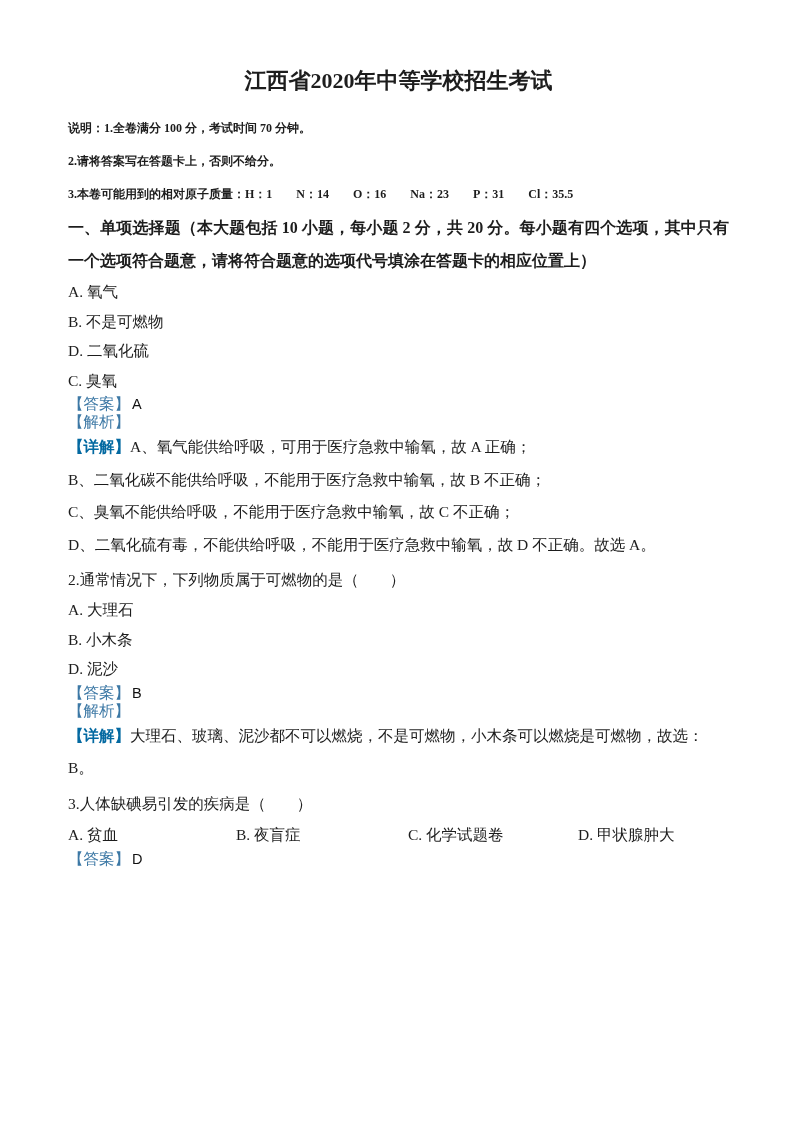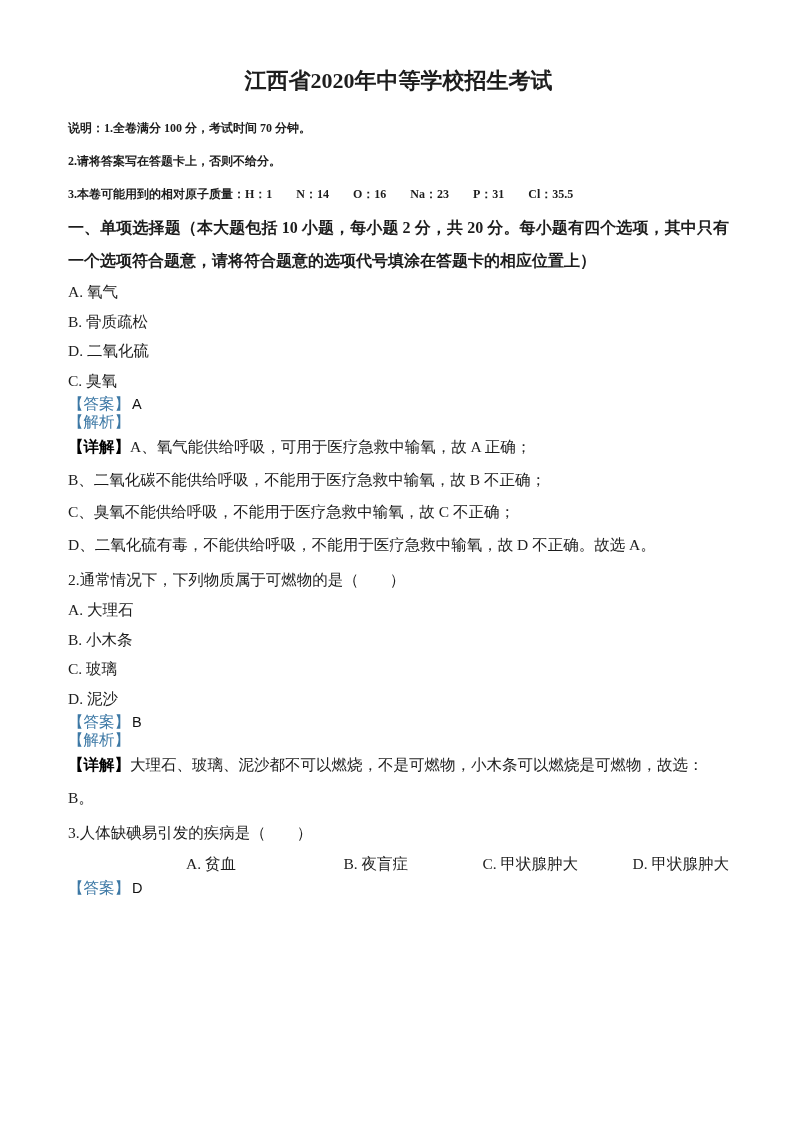--- a/index.html
+++ b/index.html
@@ -65,66 +65,65 @@
     font-size: 14.5px;
     color: #111111;
     padding-left: 2px;
   }
   .detail {
     margin: 0;
     line-height: 32.5px;
   }
   .detail-label {
     font-weight: bold;
-    color: #000000;
+    color: #0369a1;
   }
   .q-block-gap { margin-top: 4px; }
   .opt-row {
     display: grid;
     grid-template-columns: 168px 172px 170px auto;
     margin: 0;
     line-height: 31px;
   }
-  .opt-row span { display: block; text-align: right; }
+  .opt-row span { display: block; }
 </style>
 </head>
 <body>
 
 <div class="page">
 
   <h1 class="title">江西省2020年中等学校招生考试</h1>
 
   <p class="instr">说明：1.全卷满分 100 分，考试时间 70 分钟。</p>
   <p class="instr">2.请将答案写在答题卡上，否则不给分。</p>
   <p class="instr">3.本卷可能用到的相对原子质量：H：1　　N：14　　O：16　　Na：23　　P：31　　Cl：35.5</p>
 
   <p class="section-header">一、单项选择题（本大题包括 10 小题，每小题 2 分，共 20 分。每小题有四个选项，其中只有一个选项符合题意，请将符合题意的选项代号填涂在答题卡的相应位置上）</p>
 
   <p class="opt">A. 氧气</p>
-  <p class="opt">B. 骨质疏松</p>
+  <p class="opt">B. 不是可燃物</p>
   <p class="opt">D. 二氧化硫</p>
   <p class="opt">C. 臭氧</p>
   <p class="ans-line"><span class="marker">【答案】</span><span class="ans-letter">A</span></p>
   <p class="ana-line"><span class="marker">【解析】</span></p>
   <p class="detail"><span class="detail-label">【详解】</span><span>A、氧气能供给呼吸，可用于医疗急救中输氧，故 A 正确；</span></p>
   <p class="detail">B、二氧化碳不能供给呼吸，不能用于医疗急救中输氧，故 B 不正确；</p>
   <p class="detail">C、臭氧不能供给呼吸，不能用于医疗急救中输氧，故 C 不正确；</p>
   <p class="detail">D、二氧化硫有毒，不能供给呼吸，不能用于医疗急救中输氧，故 D 不正确。故选 A。</p>
 
   <p class="qtext q-block-gap">2.通常情况下，下列物质属于可燃物的是（　　）</p>
   <p class="opt">A. 大理石</p>
   <p class="opt">B. 小木条</p>
-  <p class="opt">C. 玻璃</p>
   <p class="opt">D. 泥沙</p>
   <p class="ans-line"><span class="marker">【答案】</span><span class="ans-letter">B</span></p>
   <p class="ana-line"><span class="marker">【解析】</span></p>
   <p class="detail"><span class="detail-label">【详解】</span><span>大理石、玻璃、泥沙都不可以燃烧，不是可燃物，小木条可以燃烧是可燃物，故选：B。</span></p>
 
   <p class="qtext q-block-gap">3.人体缺碘易引发的疾病是（　　）</p>
   <p class="opt-row">
     <span>A. 贫血</span>
     <span>B. 夜盲症</span>
-    <span>C. 甲状腺肿大</span>
+    <span>C. 化学试题卷</span>
     <span>D. 甲状腺肿大</span>
   </p>
   <p class="ans-line"><span class="marker">【答案】</span><span class="ans-letter">D</span></p>
 
 </div>
 
 </body></html>

